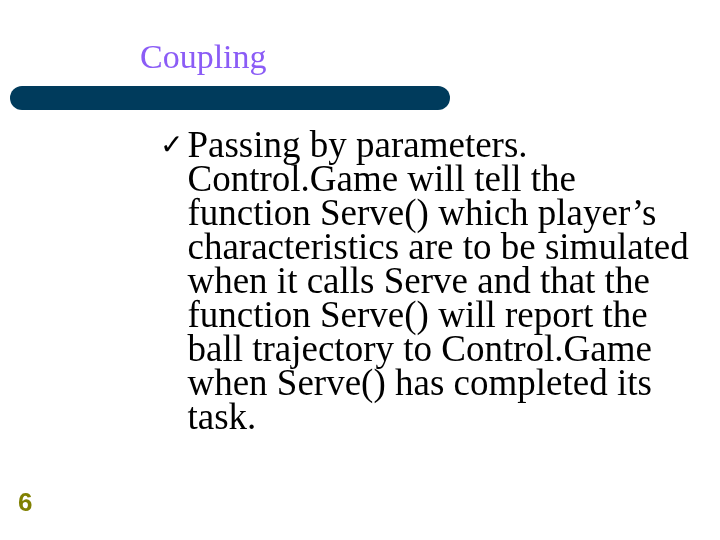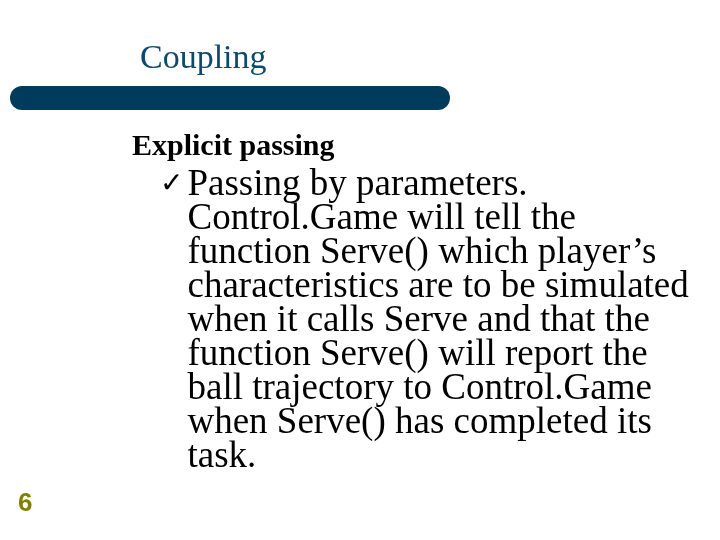--- a/index.html
+++ b/index.html
@@ -9,21 +9,21 @@
     background: #ffffff;
     font-family: "Times New Roman", Times, serif;
     position: relative;
     overflow: hidden;
   }
   .title {
     position: absolute;
     top: 38px;
     left: 140px;
     font-size: 34px;
-    color: #0c4a6e;
+    color: #8b5cf6;
   }
   .divider {
     position: absolute;
     top: 86px;
     left: 10px;
     width: 440px;
     height: 24px;
     background: #003b5c;
     border-radius: 12px;
   }
@@ -65,20 +65,19 @@
   }
 </style>
 </head>
 <body>
 
 <div class="title">Coupling</div>
 
 <div class="divider"></div>
 
 <div class="content">
-  <div class="subheading">Explicit passing</div>
   <div class="bullet-row">
     <span class="check">✓</span>
     <span class="body-text">Passing by parameters. Control.Game will tell the function Serve() which player’s characteristics are to be simulated when it calls Serve and that the function Serve() will report the ball trajectory to Control.Game when Serve() has completed its task.</span>
   </div>
 </div>
 
 <div class="page-number">6</div>
 
 </body></html>

